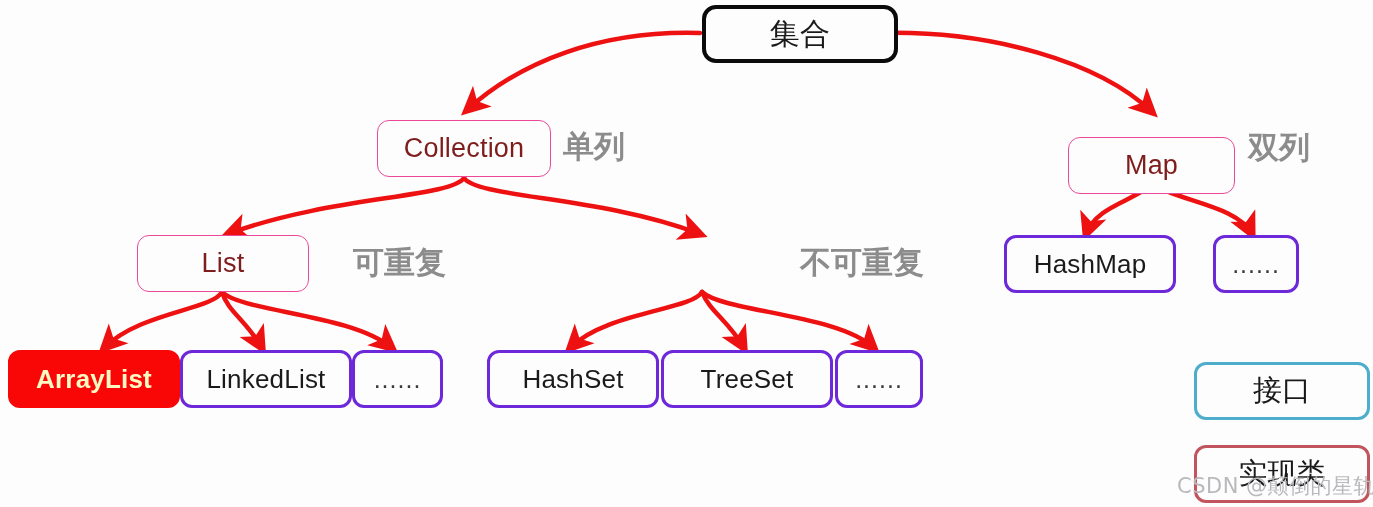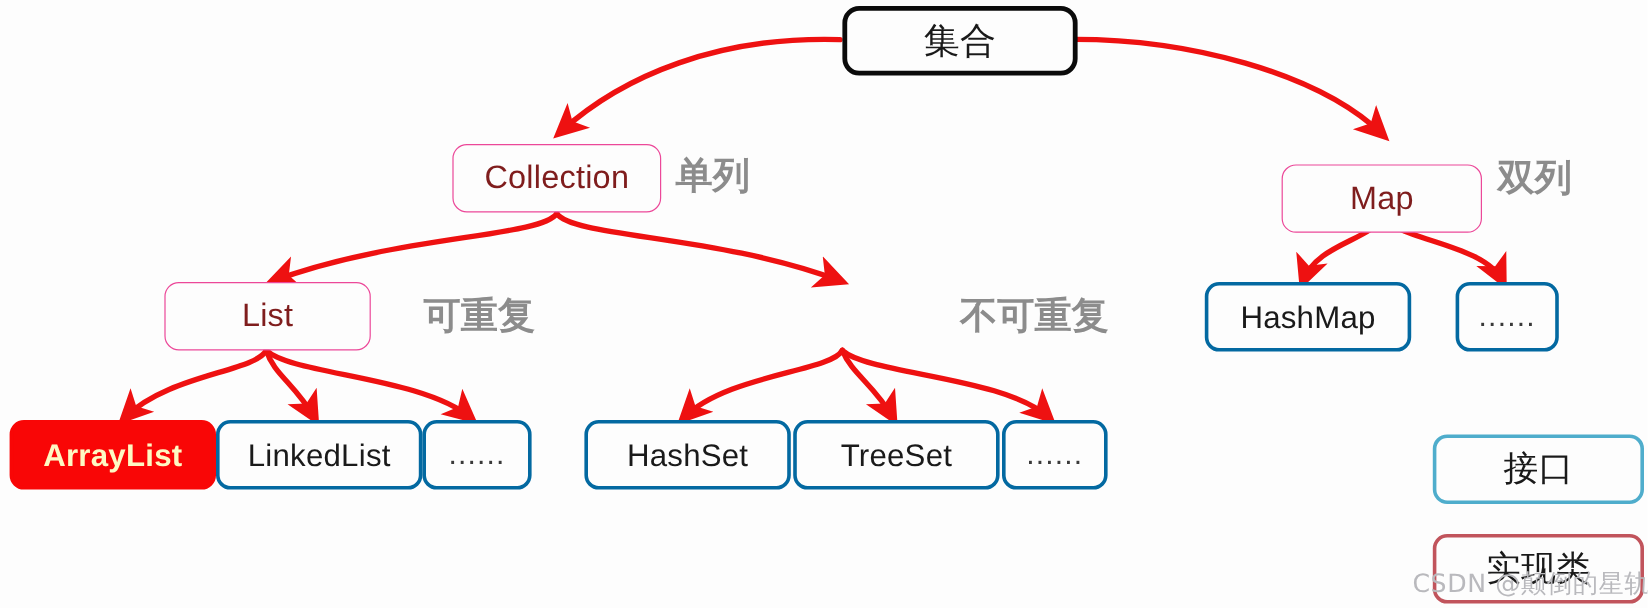--- a/index.html
+++ b/index.html
@@ -39,21 +39,21 @@
     border-radius: 14px;
     color: #1a1a1a;
     font-size: 30px;
   }
   .node-interface {
     border: 1px solid #ec4899;
     color: #7f1d1d;
     font-size: 27px;
   }
   .node-impl {
-    border: 3px solid #0369a1;
+    border: 3px solid #6d28d9;
     color: #1a1a1a;
     font-size: 26px;
   }
   .node-impl.highlight {
     background: #f90606;
     border-color: #f90606;
     color: #fef9c3;
     font-weight: bold;
   }
   .node-dots {

